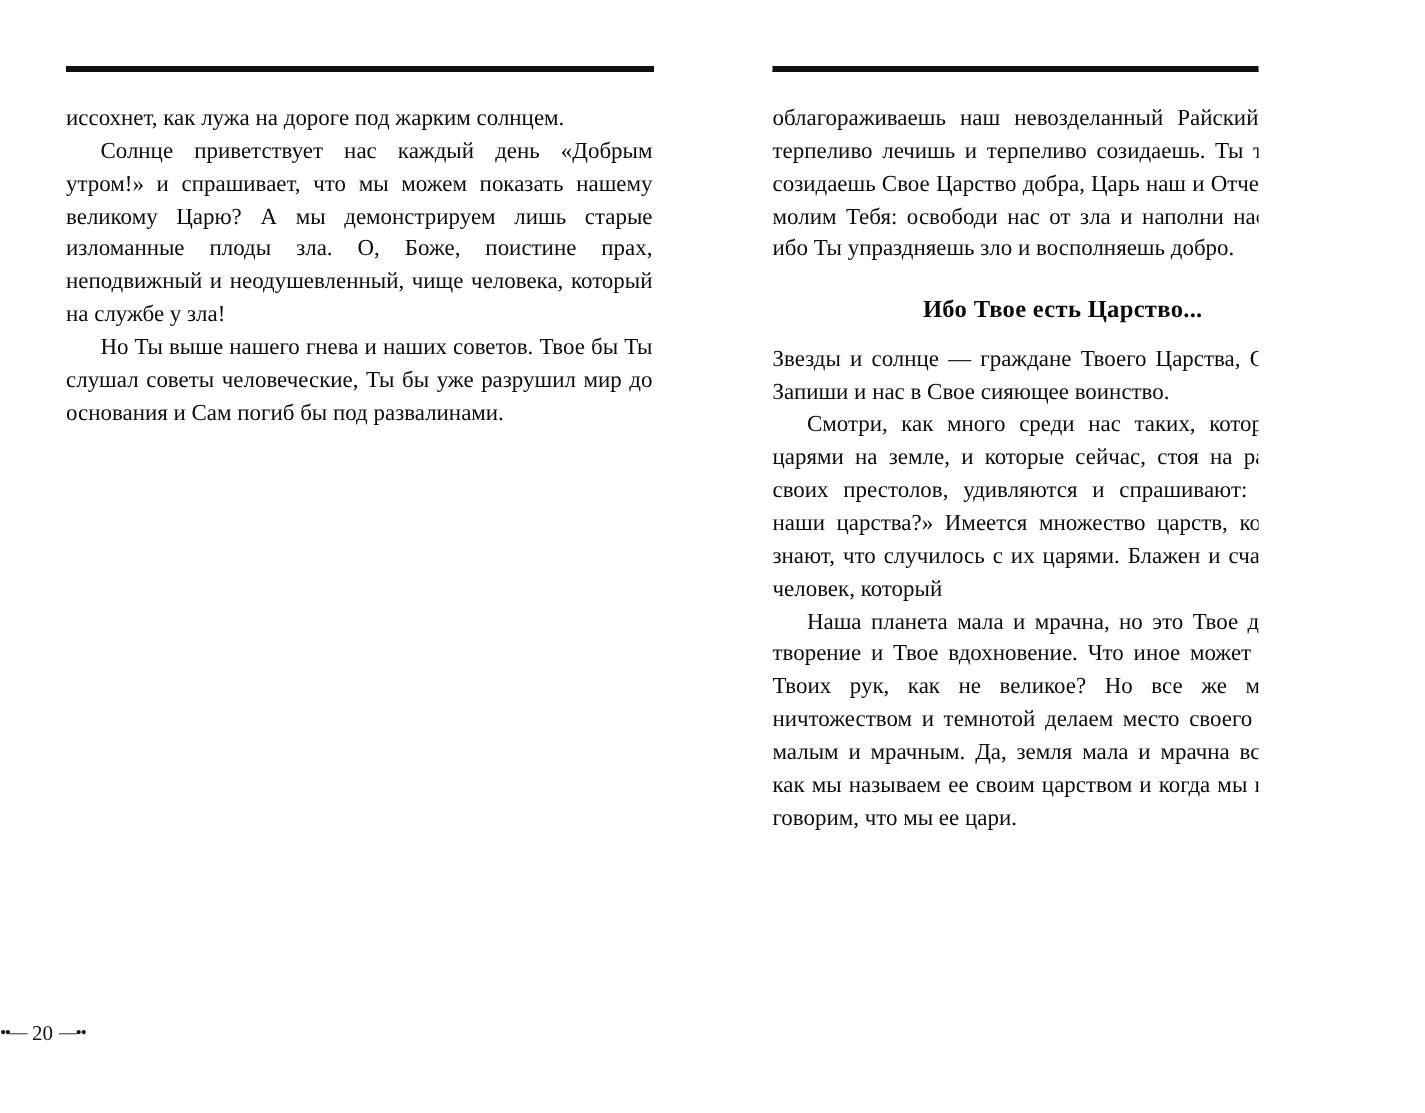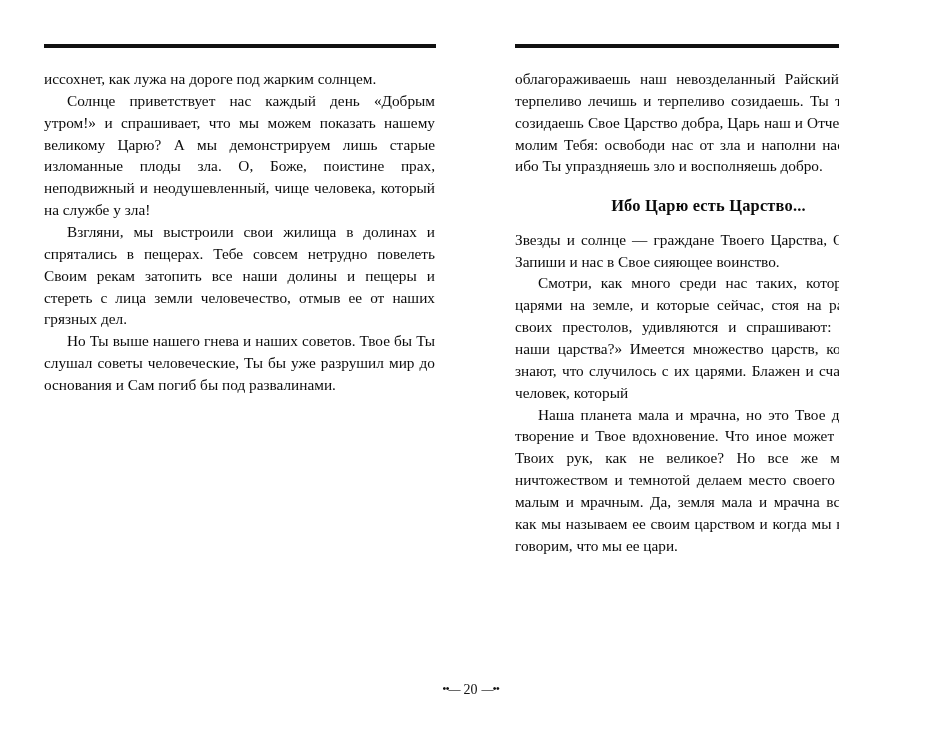--- a/index.html
+++ b/index.html
@@ -66,24 +66,23 @@
     text-align: center;
     font-weight: bold;
     font-size: 16.4px;
     letter-spacing: 0.2px;
   }
   .folio {
     position: absolute;
     bottom: 44px;
     width: 100%;
     left: 0;
-    text-align: right;
+    text-align: left;
     font-size: 13px;
     color: #111;
-    margin-left: 24px;
   }
   .folio .orn {
     display: inline-block;
     letter-spacing: -1px;
     font-size: 12px;
     position: relative;
     top: -1px;
   }
   .folio .num {
     display: inline-block;
@@ -103,33 +102,32 @@
 <body>
 
 <div class="page">
   <div class="spread">
 
     <div class="col col-left">
       <div class="rule"></div>
       <div class="body-text">
         <p class="noindent">иссохнет, как лужа на дороге под жарким солнцем.</p>
         <p>Солнце приветствует нас каждый день «Добрым утром!» и спрашивает, что мы можем показать нашему великому Царю? А мы демонстрируем лишь старые изломанные плоды зла. О, Боже, поистине прах, неподвижный и неодушевленный, чище человека, который на службе у зла!</p>
-        <p>Взгляни, мы выстроили свои жилища в долинах и спрятались в пещерах. Тебе совсем нетрудно повелеть Своим рекам затопить все наши долины и пещеры и стереть с лица земли человечество, отмыв ее от наших грязных дел.</p>
         <p>Но Ты выше нашего гнева и наших советов. Твое бы Ты слушал советы человеческие, Ты бы уже разрушил мир до основания и Сам погиб бы под развалинами.</p>
       </div>
       <div class="folio">
         <span class="orn">••—</span><span class="num">20</span><span class="orn">—••</span>
       </div>
     </div>
 
     <div class="col col-right">
       <div class="rule"></div>
       <div class="body-text">
         <p class="noindent">облагораживаешь наш невозделанный Райский сад. Ты терпеливо лечишь и терпеливо созидаешь. Ты терпеливо созидаешь Свое Царство добра, Царь наш и Отче наш. Мы молим Тебя: освободи нас от зла и наполни нас добром, ибо Ты упраздняешь зло и восполняешь добро.</p>
-        <div class="section-head">Ибо Царю есть Царство...</div>
+        <div class="section-head">Ибо Твое есть Царство...</div>
         <p class="noindent">Звезды и солнце — граждане Твоего Царства, Отче наш. Запиши и нас в Свое сияющее воинство.</p>
         <p>Смотри, как много среди нас таких, которые были царями на земле, и которые сейчас, стоя на развалинах своих престолов, удивляются и спрашивают: «Где все наши царства?» Имеется множество царств, которые не знают, что случилось с их царями. Блажен и счастлив тот человек, который</p>
         <p>Наша планета мала и мрачна, но это Твое дело, Твое творение и Твое вдохновение. Что иное может выйти из Твоих рук, как не великое? Но все же мы своим ничтожеством и темнотой делаем место своего обитания малым и мрачным. Да, земля мала и мрачна всякий раз, как мы называем ее своим царством и когда мы в безумии говорим, что мы ее цари.</p>
       </div>
     </div>
 
   </div>
   <div class="gutter"></div>
 </div>
 

